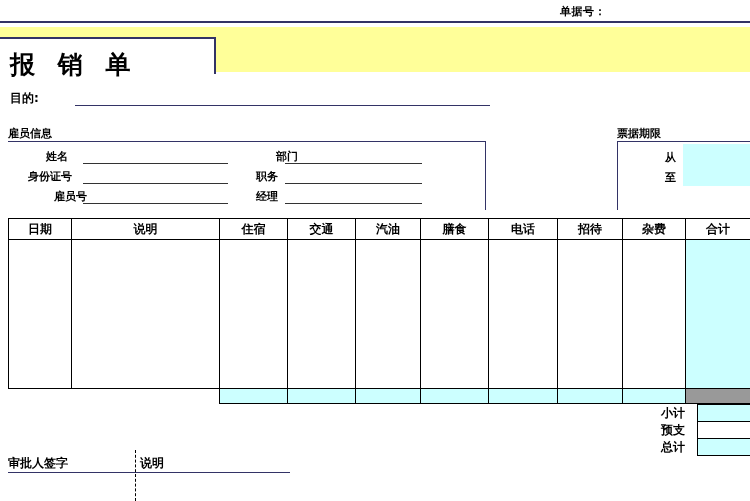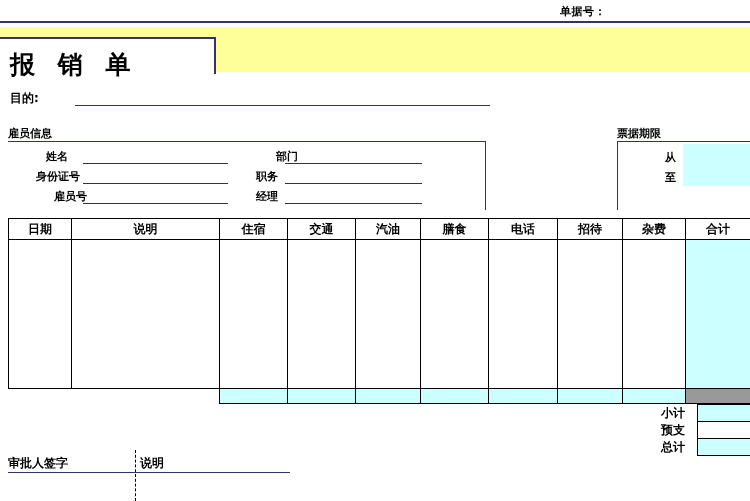--- a/index.html
+++ b/index.html
@@ -221,21 +221,21 @@
 
 <div class="abs" id="purpose-label">目的:</div>
 <div class="abs" id="purpose-line"></div>
 
 <div class="abs" id="emp-title">雇员信息</div>
 <div class="abs" id="emp-box">
 
   <div class="emp-field" style="left:38px;  top:7px;">姓名</div>
   <div class="emp-line" style="left:75px;  top:21px; width:145px;"></div>
 
-  <div class="emp-field" style="left:28px;  top:27px;">身份证号</div>
+  <div class="emp-field" style="left:20px;  top:27px;">身份证号</div>
   <div class="emp-line" style="left:75px;  top:41px; width:145px;"></div>
 
   <div class="emp-field" style="left:46px;  top:47px;">雇员号</div>
   <div class="emp-line" style="left:75px;  top:61px; width:145px;"></div>
 
   <div class="emp-field" style="left:248px; top:7px;margin-left:20px;">部门</div>
   <div class="emp-line" style="left:277px; top:21px; width:137px;"></div>
 
   <div class="emp-field" style="left:248px; top:27px;">职务</div>
   <div class="emp-line" style="left:277px; top:41px; width:137px;"></div>

